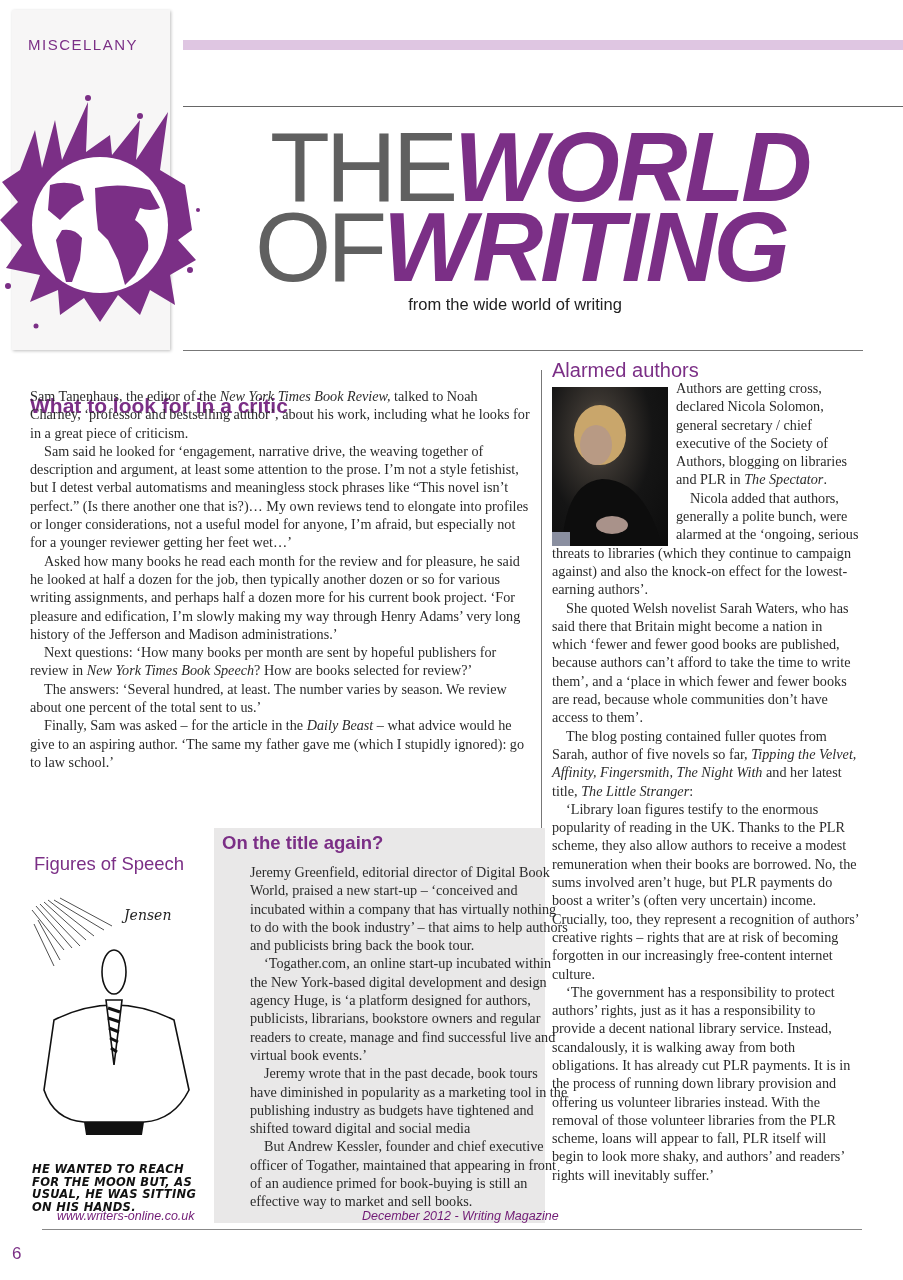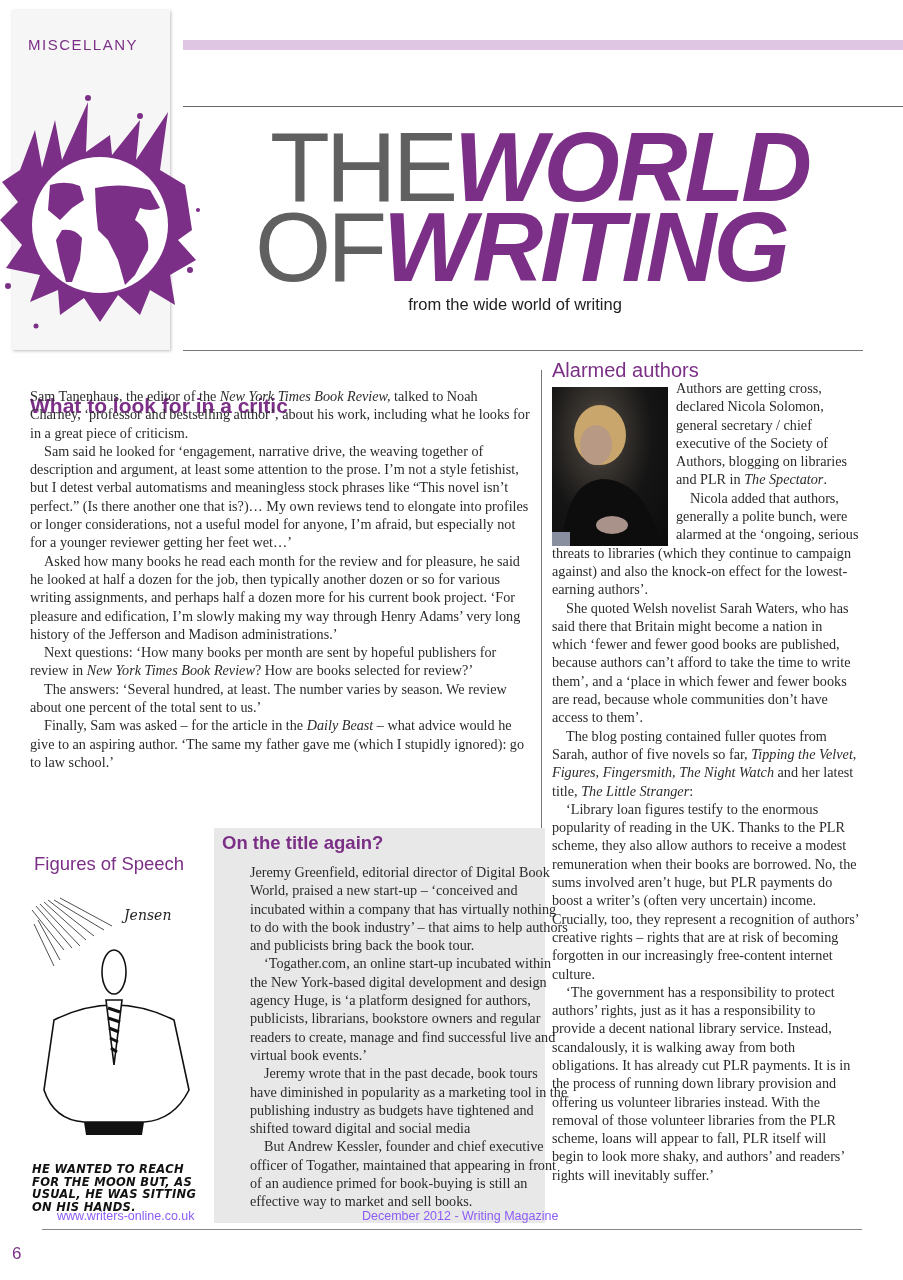--- a/index.html
+++ b/index.html
@@ -67,21 +67,21 @@
     font-size: 11.5px; line-height: 12.5px; color: #111; letter-spacing: 0.3px;
   }
 
   
   .road-box { left: 214px; top: 828px; width: 331px; height: 395px; background: #e9e8e8; }
   .road-head { left: 222px; top: 832px; font-size: 18.5px; font-weight: bold; }
   .road-body { left: 222px; top: 863px; width: 318px; margin-left: 28px; }
 
   .rule-bottom { left: 42px; top: 1229px; width: 820px; height: 1px; background: #888; }
 
-  .footer { top: 1209px; font-family: "Liberation Sans", sans-serif; color: #8b5cf6; font-size: 12.5px; }
+  .footer { top: 1209px; font-family: "Liberation Sans", sans-serif; color: #701a75; font-size: 12.5px; font-style: italic; }
   .page-num { left: 12px; top: 1244px; font-size: 17px; color: #7b2f86; font-family: "Liberation Sans", sans-serif; }
   .footer-url { left: 57px; }
   .footer-issue { left: 362px; text-align: center; }
 </style>
 </head>
 <body>
 
 <div class="abs tab-card"></div>
 <div class="abs section-label">MISCELLANY</div>
 <div class="abs top-bar"></div>
@@ -116,21 +116,21 @@
 <div class="abs standfirst">
   <div>from the wide world of writing</div>
 </div>
 <div class="abs rule-mid"></div>
 
 <div class="abs head critic-head">What to look for in a critic</div>
 <div class="abs body-text critic-body">
   <p class="first"><span>Sam Tanenhaus, the editor of the </span><em>New York Times Book Review,</em><span> talked to Noah Charney, ‘professor and bestselling author’, about his work, including what he looks for in a great piece of criticism.</span></p>
   <p>Sam said he looked for ‘engagement, narrative drive, the weaving together of description and argument, at least some attention to the prose. I’m not a style fetishist, but I detest verbal automatisms and meaningless stock phrases like “This novel isn’t perfect.” (Is there another one that is?)… My own reviews tend to elongate into profiles or longer considerations, not a useful model for anyone, I’m afraid, but especially not for a younger reviewer getting her feet wet…’</p>
   <p>Asked how many books he read each month for the review and for pleasure, he said he looked at half a dozen for the job, then typically another dozen or so for various writing assignments, and perhaps half a dozen more for his current book project. ‘For pleasure and edification, I’m slowly making my way through Henry Adams’ very long history of the Jefferson and Madison administrations.’</p>
-  <p><span>Next questions: ‘How many books per month are sent by hopeful publishers for review in </span><em>New York Times Book Review</em><span>? How are books selected for review?’</span></p>
+  <p><span>Next questions: ‘How many books per month are sent by hopeful publishers for review in </span><em>New York Times Book Speech</em><span>? How are books selected for review?’</span></p>
   <p>The answers: ‘Several hundred, at least. The number varies by season. We review about one percent of the total sent to us.’</p>
   <p><span>Finally, Sam was asked – for the article in the </span><em>Daily Beast</em><span> – what advice would he give to an aspiring author. ‘The same my father gave me (which I stupidly ignored): go to law school.’</span></p>
 </div>
 
 <div class="abs vdivider"></div>
 
 <div class="abs head alarm-head">Alarmed authors</div>
 <div class="abs alarm-photo" title="Portrait of Nicola Solomon">
   <svg width="116" height="159" viewBox="0 0 116 159">
     <ellipse cx="48" cy="48" rx="26" ry="30" fill="#c9a66b"></ellipse>
@@ -138,21 +138,21 @@
     <path d="M10 159 Q14 95 50 92 Q92 92 110 159 Z" fill="#0d0d0d"></path>
     <ellipse cx="60" cy="138" rx="16" ry="9" fill="#a9928a"></ellipse>
     <rect x="0" y="145" width="18" height="14" fill="#8a8fa0"></rect>
   </svg>
 </div>
 <div class="abs body-text alarm-body">
   <div class="wrap-float"></div>
   <p class="first"><span>Authors are getting cross, declared Nicola Solomon, general secretary / chief executive of the Society of Authors, blogging on libraries and PLR in </span><em>The Spectator</em><span>.</span></p>
   <p>Nicola added that authors, generally a polite bunch, were alarmed at the ‘ongoing, serious threats to libraries (which they continue to campaign against) and also the knock-on effect for the lowest-earning authors’.</p>
   <p>She quoted Welsh novelist  Sarah Waters, who has said there that Britain might become a nation in which ‘fewer and fewer good books are published, because authors can’t afford to take the time to write them’, and a ‘place in which fewer and fewer books are read, because whole communities don’t have access to them’.</p>
-  <p><span>The blog posting contained fuller quotes from Sarah, author of five novels so far, </span><em>Tipping the Velvet, Figures, Fingersmith, The Night Watch</em><span> and her latest title, </span><em>The Little Stranger</em><span>:</span></p>
+  <p><span>The blog posting contained fuller quotes from Sarah, author of five novels so far, </span><em>Tipping the Velvet, Affinity, Fingersmith, The Night With</em><span> and her latest title, </span><em>The Little Stranger</em><span>:</span></p>
   <p>‘Library loan figures testify to the enormous popularity of reading in the UK. Thanks to the PLR scheme, they also allow authors to receive a modest remuneration when their books are borrowed. No, the sums involved aren’t huge, but PLR payments do boost a writer’s (often very uncertain) income. Crucially, too, they represent a recognition of authors’ creative rights – rights that are at risk of becoming forgotten in our increasingly free-content internet culture.</p>
   <p>‘The government has a responsibility to protect authors’ rights, just as it has a responsibility to provide a decent national library service. Instead, scandalously, it is walking away from both obligations. It has already cut PLR payments. It is in the process of running down library provision and offering us volunteer libraries instead. With the removal of those volunteer libraries from the PLR scheme, loans will appear to fall, PLR itself will begin to look more shaky, and authors’ and readers’ rights will inevitably suffer.’</p>
 </div>
 
 <div class="abs head fos-head">Figures of Speech</div>
 <svg class="abs cartoon" viewBox="0 0 180 250">
   <g stroke="#222" stroke-width="0.8" fill="none">
     <path d="M8 20 L40 60 M12 16 L48 58 M16 14 L56 56 M20 12 L62 50 M24 10 L70 46 M30 10 L80 40 M36 8 L88 36 M14 30 L36 70 M10 34 L30 76"></path>
   </g>
   <text x="100" y="30" font-family="DejaVu Serif, serif" font-style="italic" font-size="14" fill="#222">Jensen</text>

